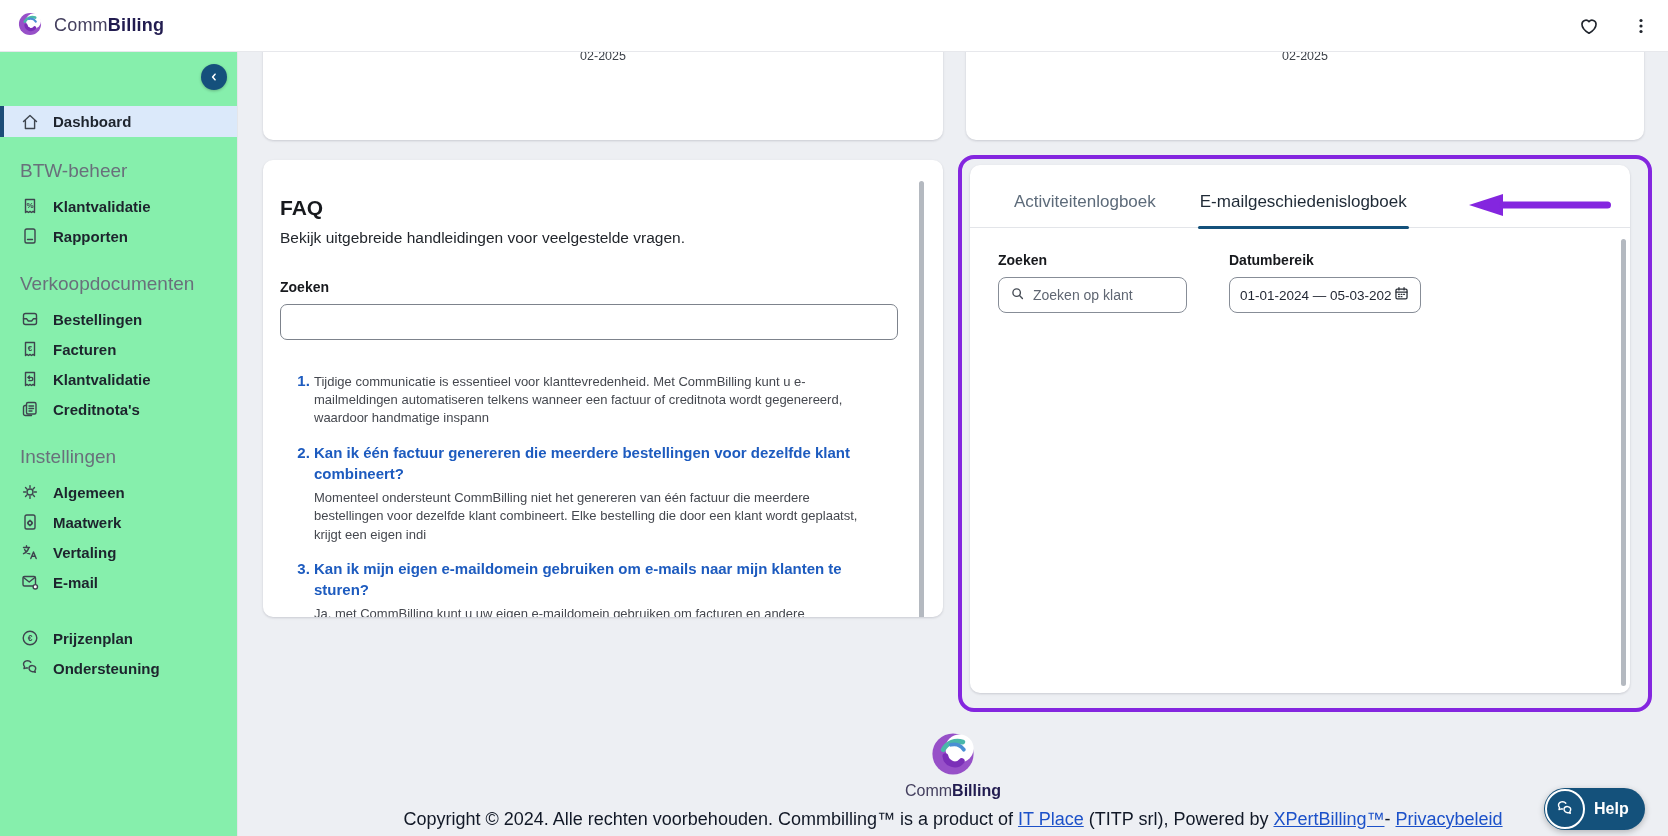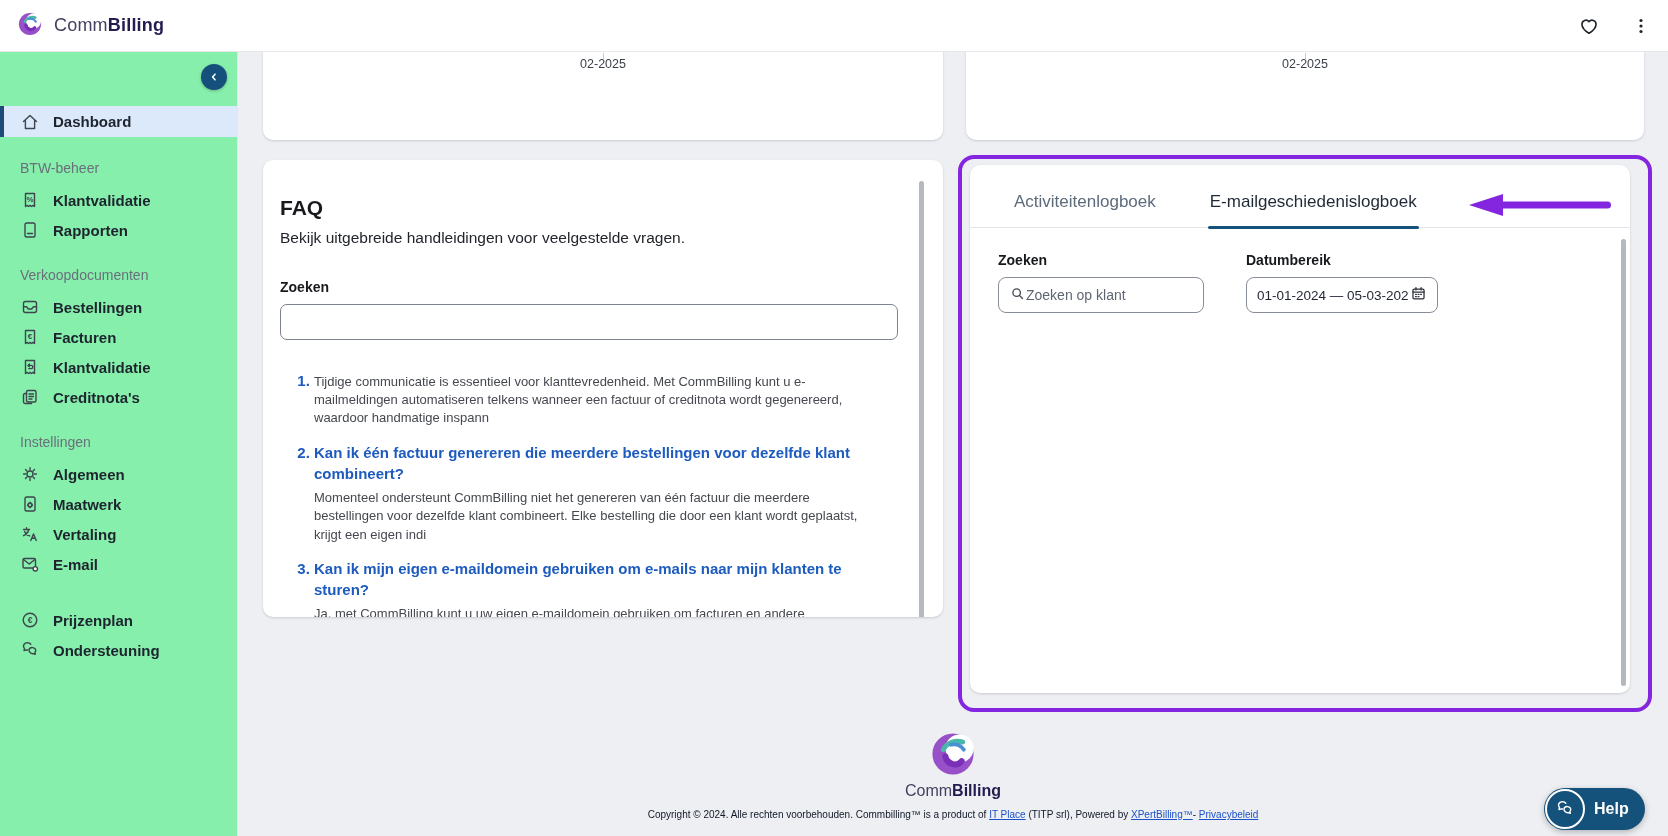--- a/index.html
+++ b/index.html
@@ -15,33 +15,33 @@
 
   
   .sidebar { position:absolute; left:0; top:52px; bottom:0; width:238px; background:#86efac; border-right:1px solid #e4e6ea; z-index:20; }
   .collapse-row { height:46px; text-align:right; padding:12px 10px 0 0; }
   .collapse-btn { display:inline-flex; width:26px; height:26px; border-radius:50%; background:#15507c; align-items:center; justify-content:center; cursor:pointer; box-shadow:0 1px 3px rgba(0,0,0,.25); }
   .nav-item { display:flex; align-items:center; height:28px; padding-left:20px; gap:13px; font-size:15px; font-weight:600; color:#1d242d; cursor:pointer; }
   .nav-item.active { height:31px; background:#dbe9fa; border-left:4px solid #1c4c77; padding-left:16px; margin-top:8px; }
   .nav-icon { width:20px; height:20px; flex:0 0 20px; display:flex; }
   .nav-icon svg { stroke:#3e454e; fill:none; stroke-width:1.4; stroke-linecap:round; stroke-linejoin:round; }
   .nav-icon svg text { fill:#3e454e; stroke:none; font-weight:700; }
-  .section-title { font-size:14px; color:#69707b; margin:23px 0 10px 20px; font-weight:400; }
+  .section-title { font-size:19px; color:#69707b; margin:23px 0 10px 20px; font-weight:400; }
   .nav-group .nav-item { margin-bottom:2px; }
   .bottom-group { margin-top:28px; }
 
   
   .main { position:absolute; left:238px; top:52px; right:0; bottom:0; background:#edeff3; overflow:hidden; }
   .card { position:absolute; background:#fff; border-radius:10px; box-shadow:0 1px 3px rgba(16,24,40,.10), 0 1px 2px rgba(16,24,40,.06); }
 
   
   .chart-stub-left  { left:25px;  top:-62px; width:680px; height:150px; }
   .chart-stub-right { left:728px; top:-62px; width:678px; height:150px; }
   .axis-tick { position:absolute; left:50%; top:63px; width:1px; height:6px; background:#c6c9ce; }
-  .axis-label { position:absolute; top:67px; left:0; right:0; text-align:center; font-size:12.5px; color:#3c4149; }
+  .axis-label { position:absolute; top:59px; left:0; right:0; text-align:center; font-size:12.5px; color:#3c4149; }
 
   
   .faq-card { left:25px; top:108px; width:680px; height:457px; padding:36px 45px 0 17px; overflow:hidden; }
   .faq-title { font-size:21px; font-weight:700; color:#17191d; }
   .faq-subtitle { font-size:15.5px; color:#22262c; margin-top:9px; }
   .field-label { font-size:14px; font-weight:700; color:#17191d; }
   .faq-search-label { margin-top:32px; }
   .faq-search-input { margin-top:9px; width:100%; height:36px; border:1px solid #7d838c; border-radius:7px; outline:none; font-size:14px; padding:0 10px; color:#1f2937; background:#fff; }
   .faq-list { margin:30px 0 0 0; padding-left:34px; }
   .faq-list li { margin-bottom:14px; color:#1d5bbf; font-weight:700; font-size:15px; line-height:1.42; }
@@ -49,39 +49,39 @@
   .faq-a { color:#45484f; font-weight:400; font-size:13px; line-height:1.40; margin-top:5px; max-width:560px; }
   .v-scrollbar { position:absolute; width:5px; border-radius:3px; background:#b4b9c0; }
   .faq-scrollbar { right:19px; top:21px; height:501px; }
 
   
   .annotation-box { position:absolute; left:720px; top:103px; width:694px; height:557px; border:4px solid #8426df; border-radius:16px; pointer-events:none; z-index:10; }
   .annotation-arrow { position:absolute; left:1228px; top:139px; width:150px; height:28px; z-index:11; pointer-events:none; }
 
   
   .logs-card { left:732px; top:113px; width:660px; height:528px; overflow:hidden; }
-  .tab-row { display:flex; gap:50px; padding:27px 20px 0 42px; border-bottom:1px solid #e3e5e9; }
+  .tab-row { display:flex; gap:40px; padding:27px 20px 0 42px; border-bottom:1px solid #e3e5e9; }
   .tab { font-size:17px; color:#5d6b7a; padding:0 2px 15px 2px; position:relative; cursor:pointer; white-space:nowrap; }
   .tab.active { color:#1f2a36; }
   .tab.active::after { content:""; position:absolute; left:0; right:0; bottom:-2px; height:3px; background:#14517b; border-radius:2px; }
   .logs-controls { display:flex; gap:42px; padding:24px 0 0 28px; }
   .control .field-label { font-size:14px; }
   .input-box { margin-top:9px; height:36px; border:1px solid #878d97; border-radius:8px; background:#fff; display:flex; align-items:center; padding:0 10px; }
-  .search-box { width:206px; }
+  .search-box { width:189px; gap:7px; }
   .search-box input { border:none; outline:none; font-size:14px; width:100%; color:#1f2937; background:transparent; }
   .search-box input::placeholder { color:#5f6672; }
   .date-box { width:192px; justify-content:space-between; cursor:pointer; }
   .date-value { font-size:13.5px; color:#1f2430; white-space:nowrap;text-align:right; }
   .logs-scrollbar { right:4px; top:74px; height:447px; }
 
   
   .footer-logo { position:absolute; left:689px; top:676px; width:52px; height:52px; }
   .footer-wordmark { position:absolute; left:0; right:0; top:730px; text-align:center; font-size:16px; color:#45405f; }
   .footer-wordmark b { color:#221c50; }
-  .copyright { position:absolute; left:0; right:0; top:757px; text-align:center; font-size:10px; color:#111826; }
+  .copyright { position:absolute; left:0; right:0; top:757px; text-align:center; font-size:18px; color:#111826; }
   .copyright a { color:#1c51c9; text-decoration:underline; cursor:pointer; }
 
   
   .help-btn { position:absolute; left:1306px; top:736px; height:42px; min-width:96px; background:#14517b; border-radius:22px; display:flex; align-items:center; padding-right:16px; cursor:pointer; box-shadow:0 2px 6px rgba(0,0,0,.25); }
   .help-circle { width:40px; height:40px; margin:1px; border-radius:50%; background:#14517b; border:2.5px solid #fff; display:flex; align-items:center; justify-content:center; }
   .help-label { color:#fff; font-size:16px; font-weight:600; margin-left:8px; }
 </style>
 </head>
 <body>
 

